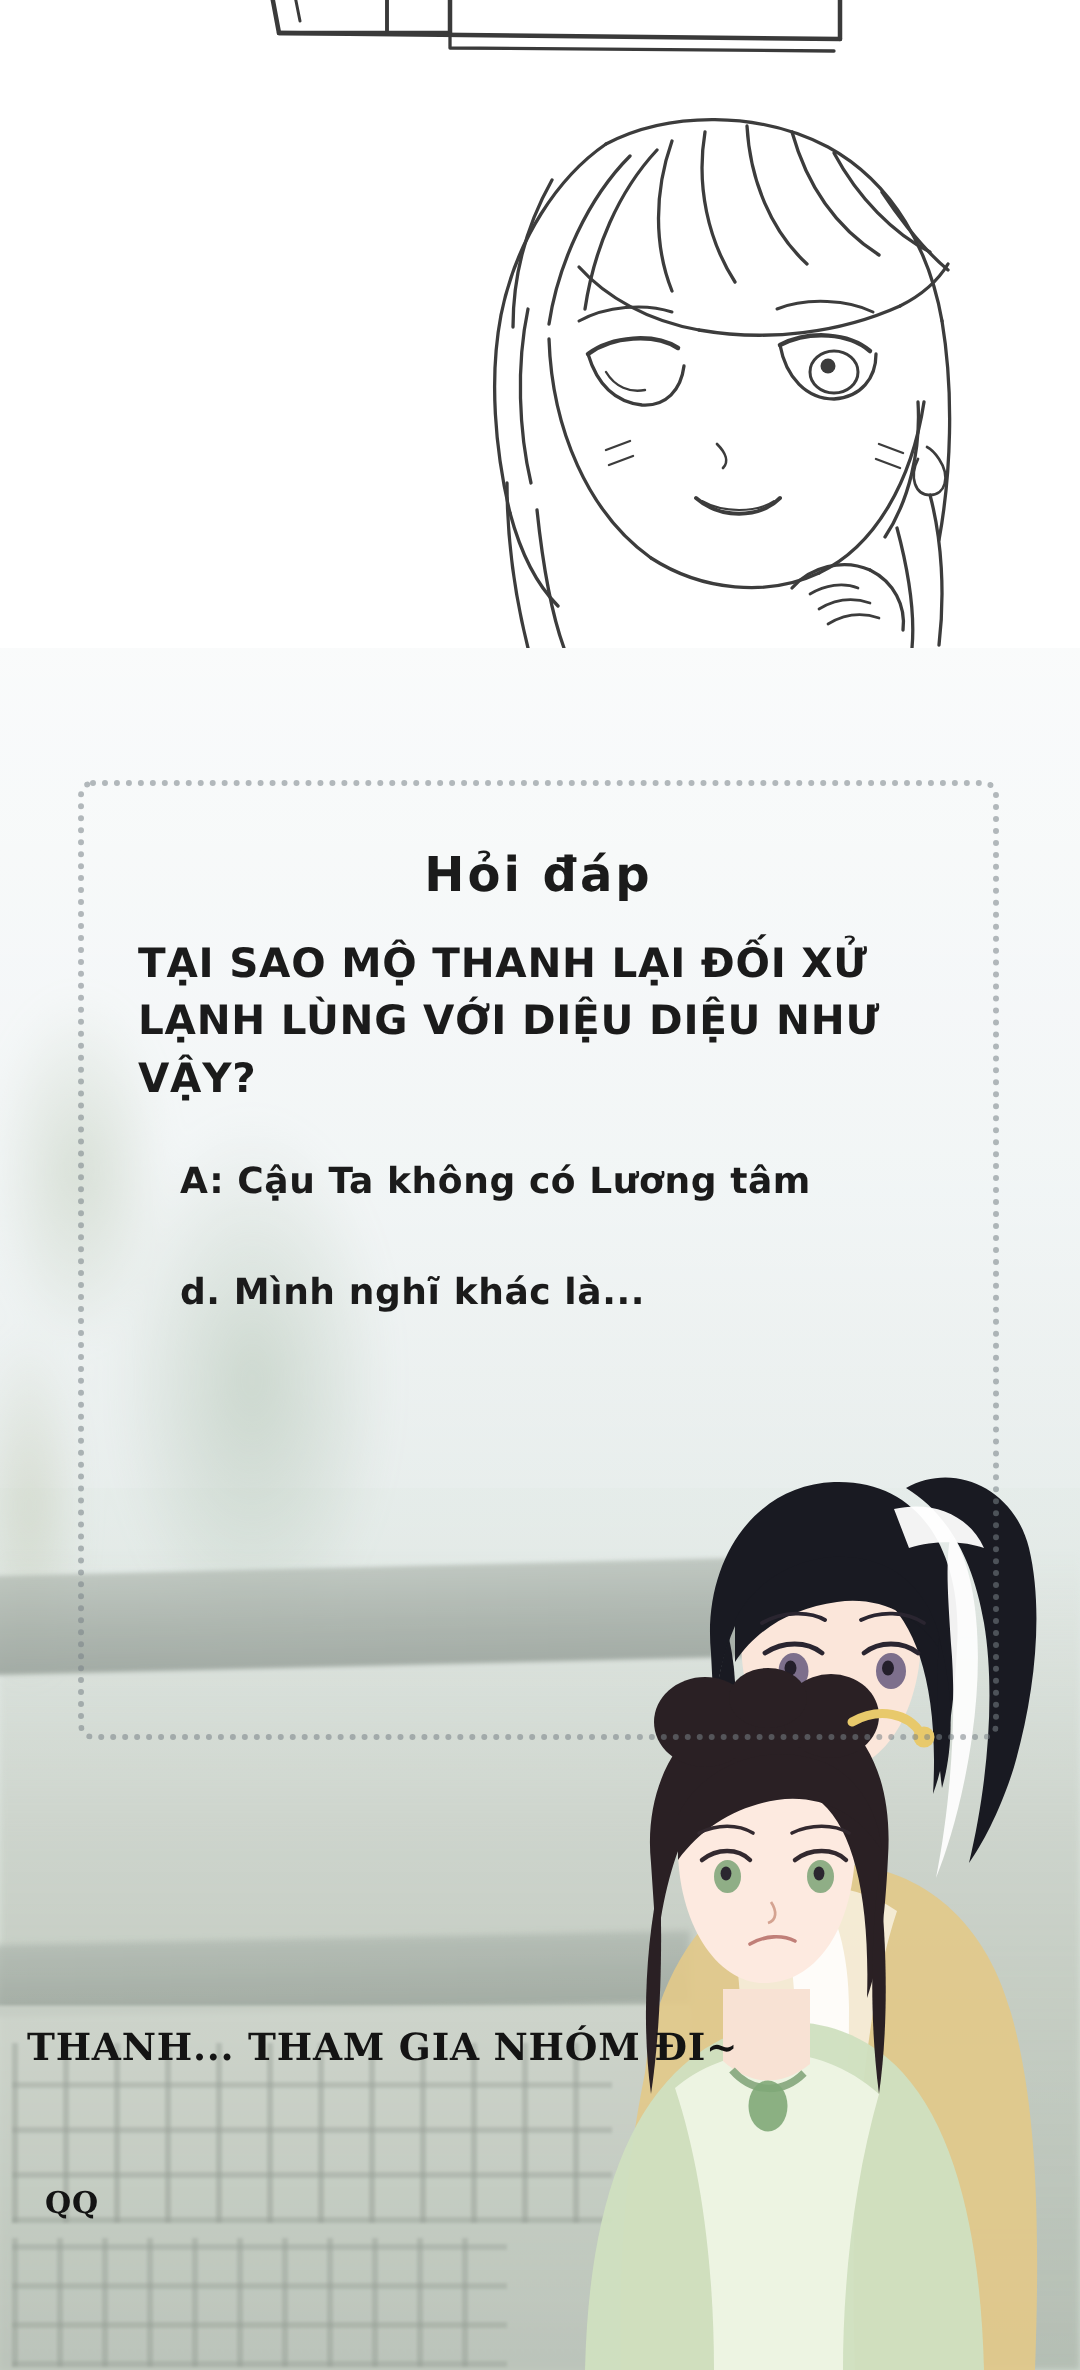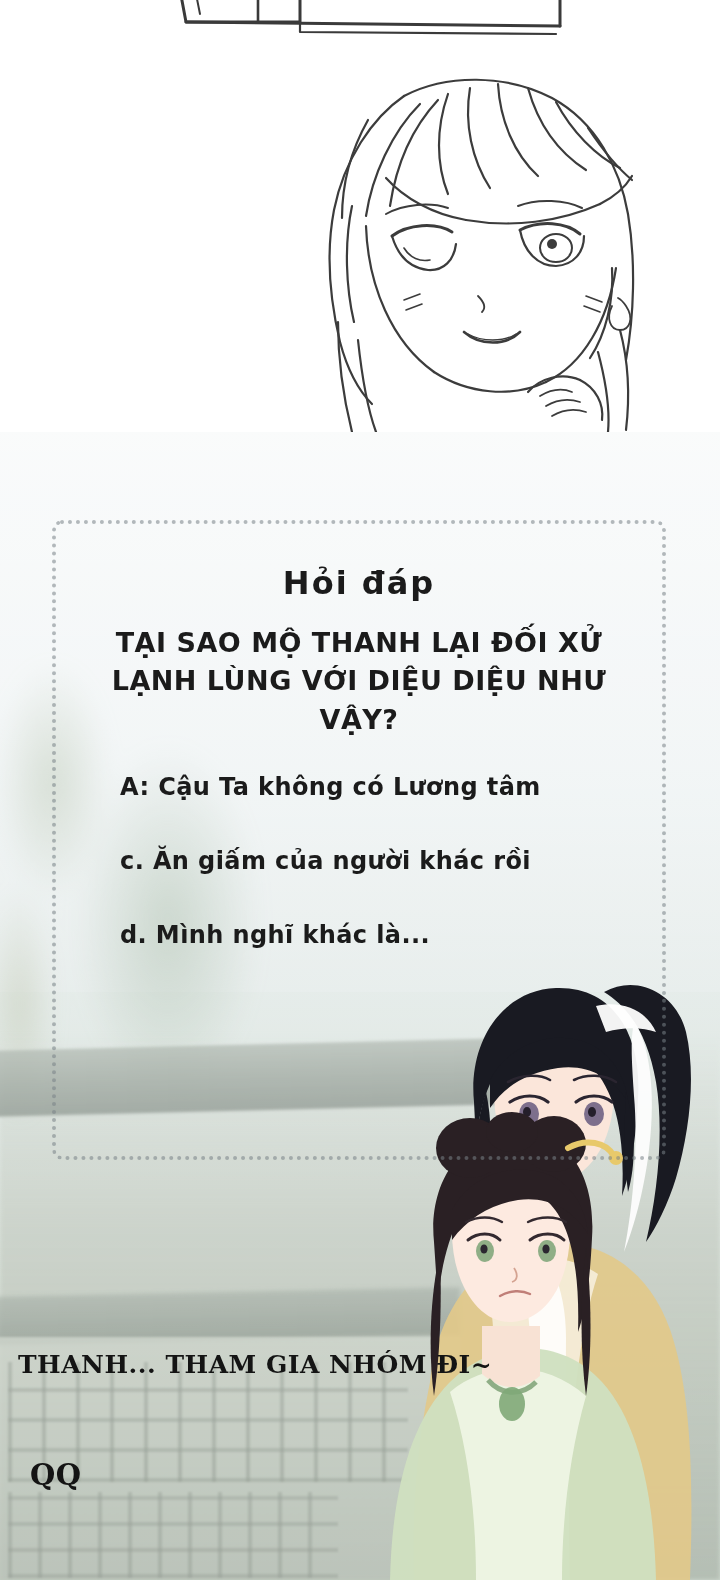--- a/index.html
+++ b/index.html
@@ -153,21 +153,21 @@
   .quiz-title {
     text-align: center;
     font-family: "DejaVu Sans", sans-serif;
     font-weight: 700;
     font-size: 32px;
     letter-spacing: 2px;
     color: #1b1b1b;
     margin: 14px 0 22px 0;
   }
   .quiz-question {
-    text-align: center;
+    text-align: left;
     font-family: "DejaVu Sans", sans-serif;
     font-weight: 700;
     font-size: 27px;
     line-height: 1.42;
     color: #1b1b1b;
     letter-spacing: .5px;
     margin: 3px 6px 34px 6px;
   }
   .quiz-options {
     margin: 0;
@@ -209,21 +209,21 @@
     position: absolute;
     left: 12px;
     top: 1022px;
     font-family: "DejaVu Serif", serif;
     font-weight: 700;
     color: #141414;
     line-height: 1.45;
     letter-spacing: .5px;
   }
   .credits .qq-line {
-    font-size: 29px;
+    font-size: 20px;
     margin-left: 18px;
   }
   .credits .group-line {
     font-size: 24px;
     white-space: nowrap;
   }
 </style>
 </head>
 <body>
 
@@ -394,21 +394,20 @@
         <path d="M98 428 C112 444 132 444 146 430" fill="none" stroke="#8fae86" stroke-width="5"></path>
         <ellipse cx="122" cy="452" rx="13" ry="17" fill="#7fa878" opacity="0.9"></ellipse>
       </g>
     </svg>
 
     <div class="quiz-card">
       <div class="quiz-title">Hỏi đáp</div>
       <div class="quiz-question">TẠI SAO MỘ THANH LẠI ĐỐI XỬ LẠNH LÙNG VỚI DIỆU DIỆU NHƯ VẬY?</div>
       <ul class="quiz-options">
         <li class="quiz-option">A: Cậu Ta không có Lương tâm</li>
-        <li class="quiz-option">c. Ăn giấm của người khác rồi</li>
         <li class="quiz-option">d. Mình nghĩ khác là...</li>
       </ul>
     </div>
 
     <div class="caption">THANH... THAM GIA NHÓM ĐI~</div>
     <div class="credits">
       <div class="qq-line">QQ</div>
     </div>
   </div>
 </div>

